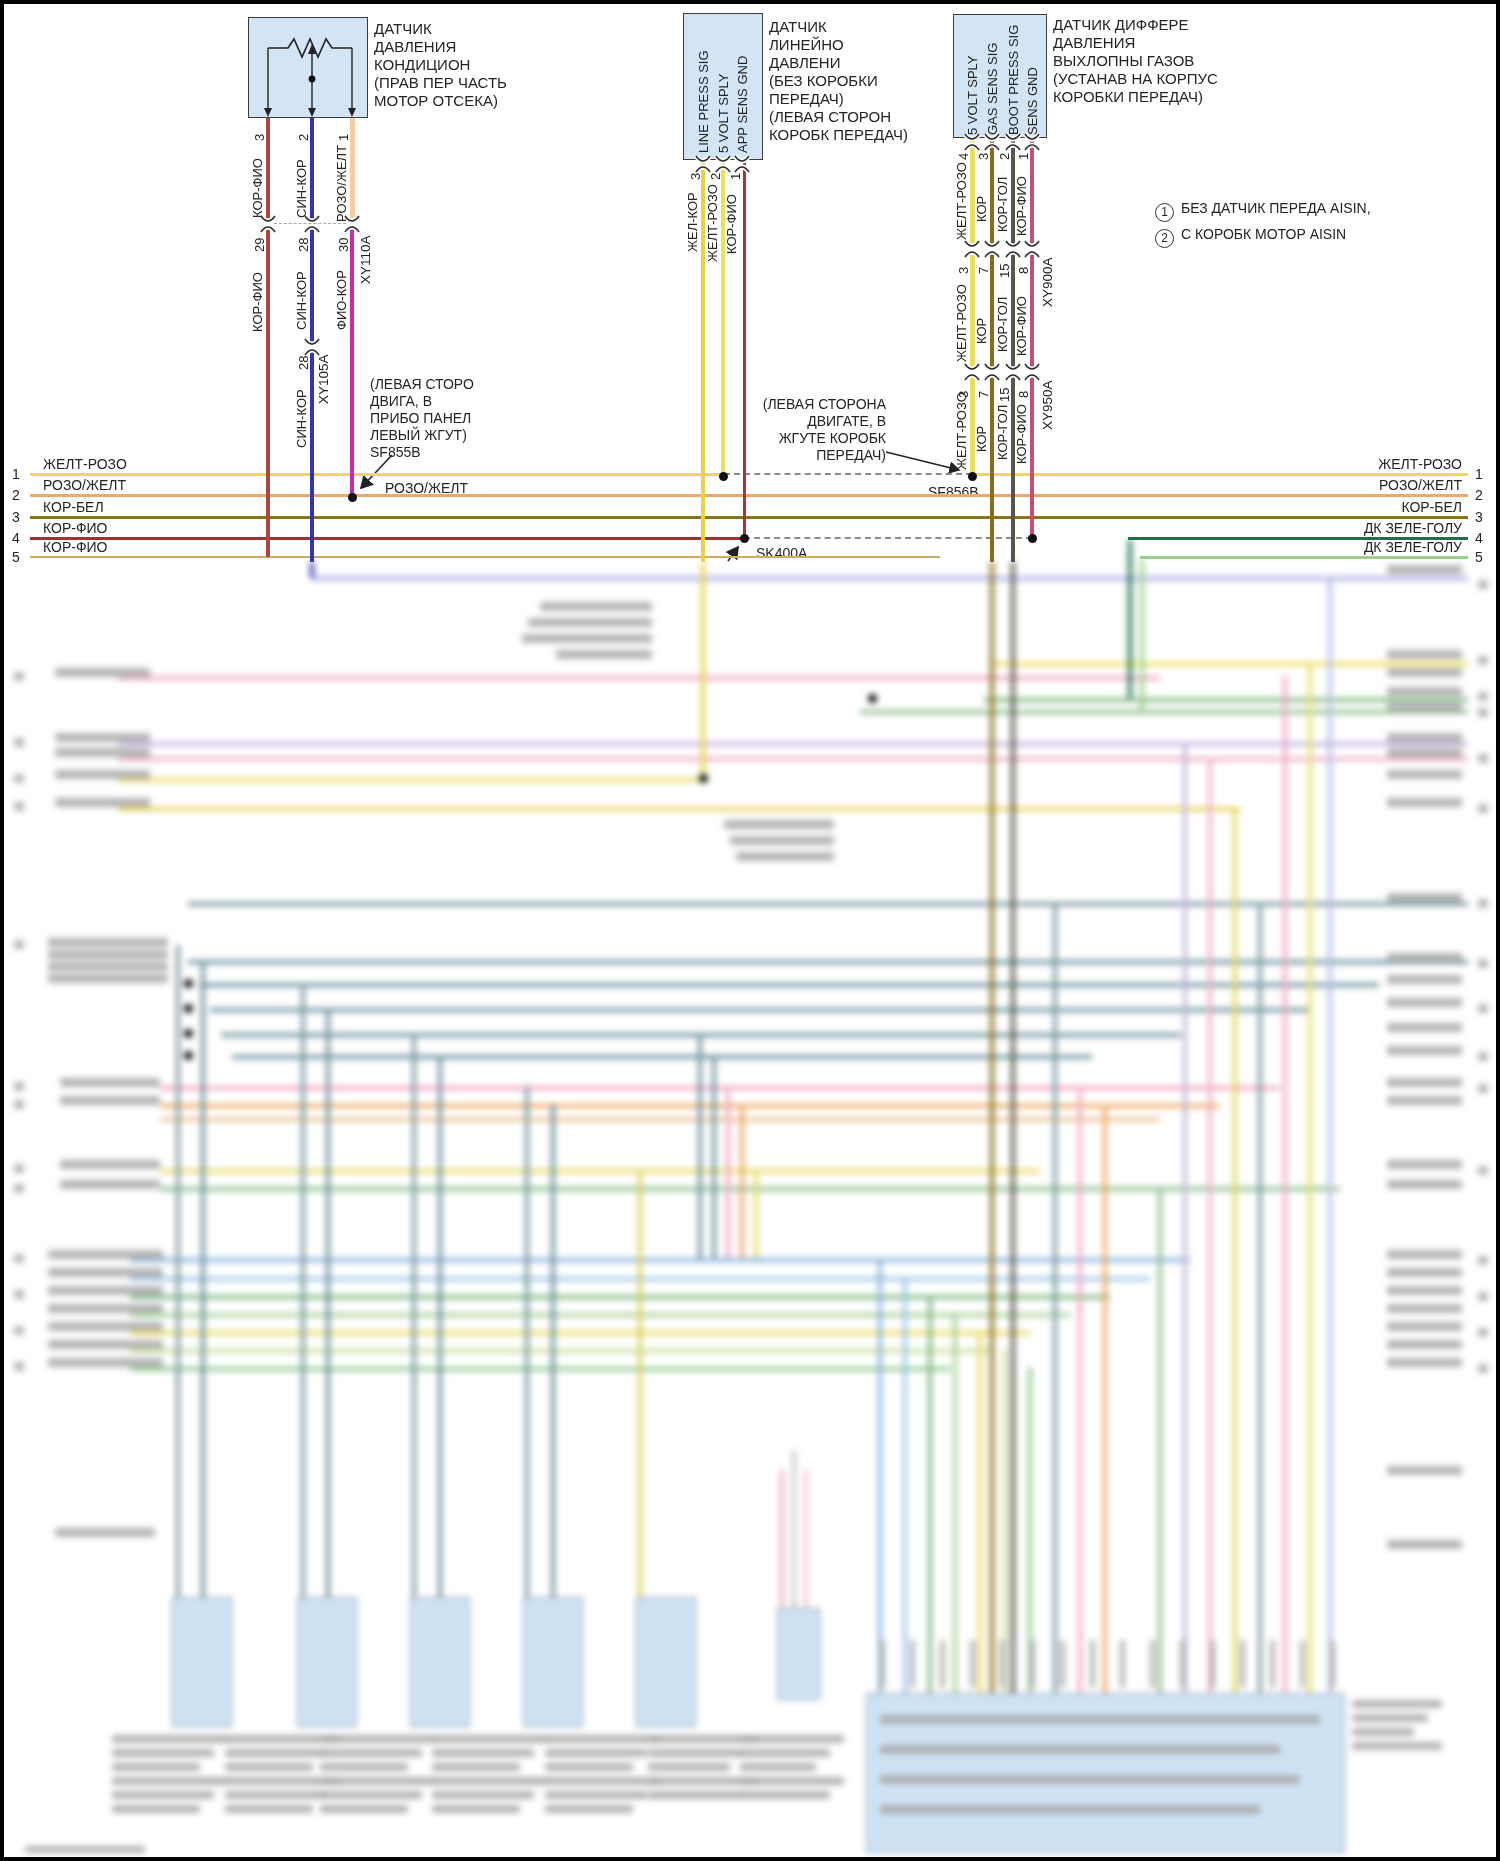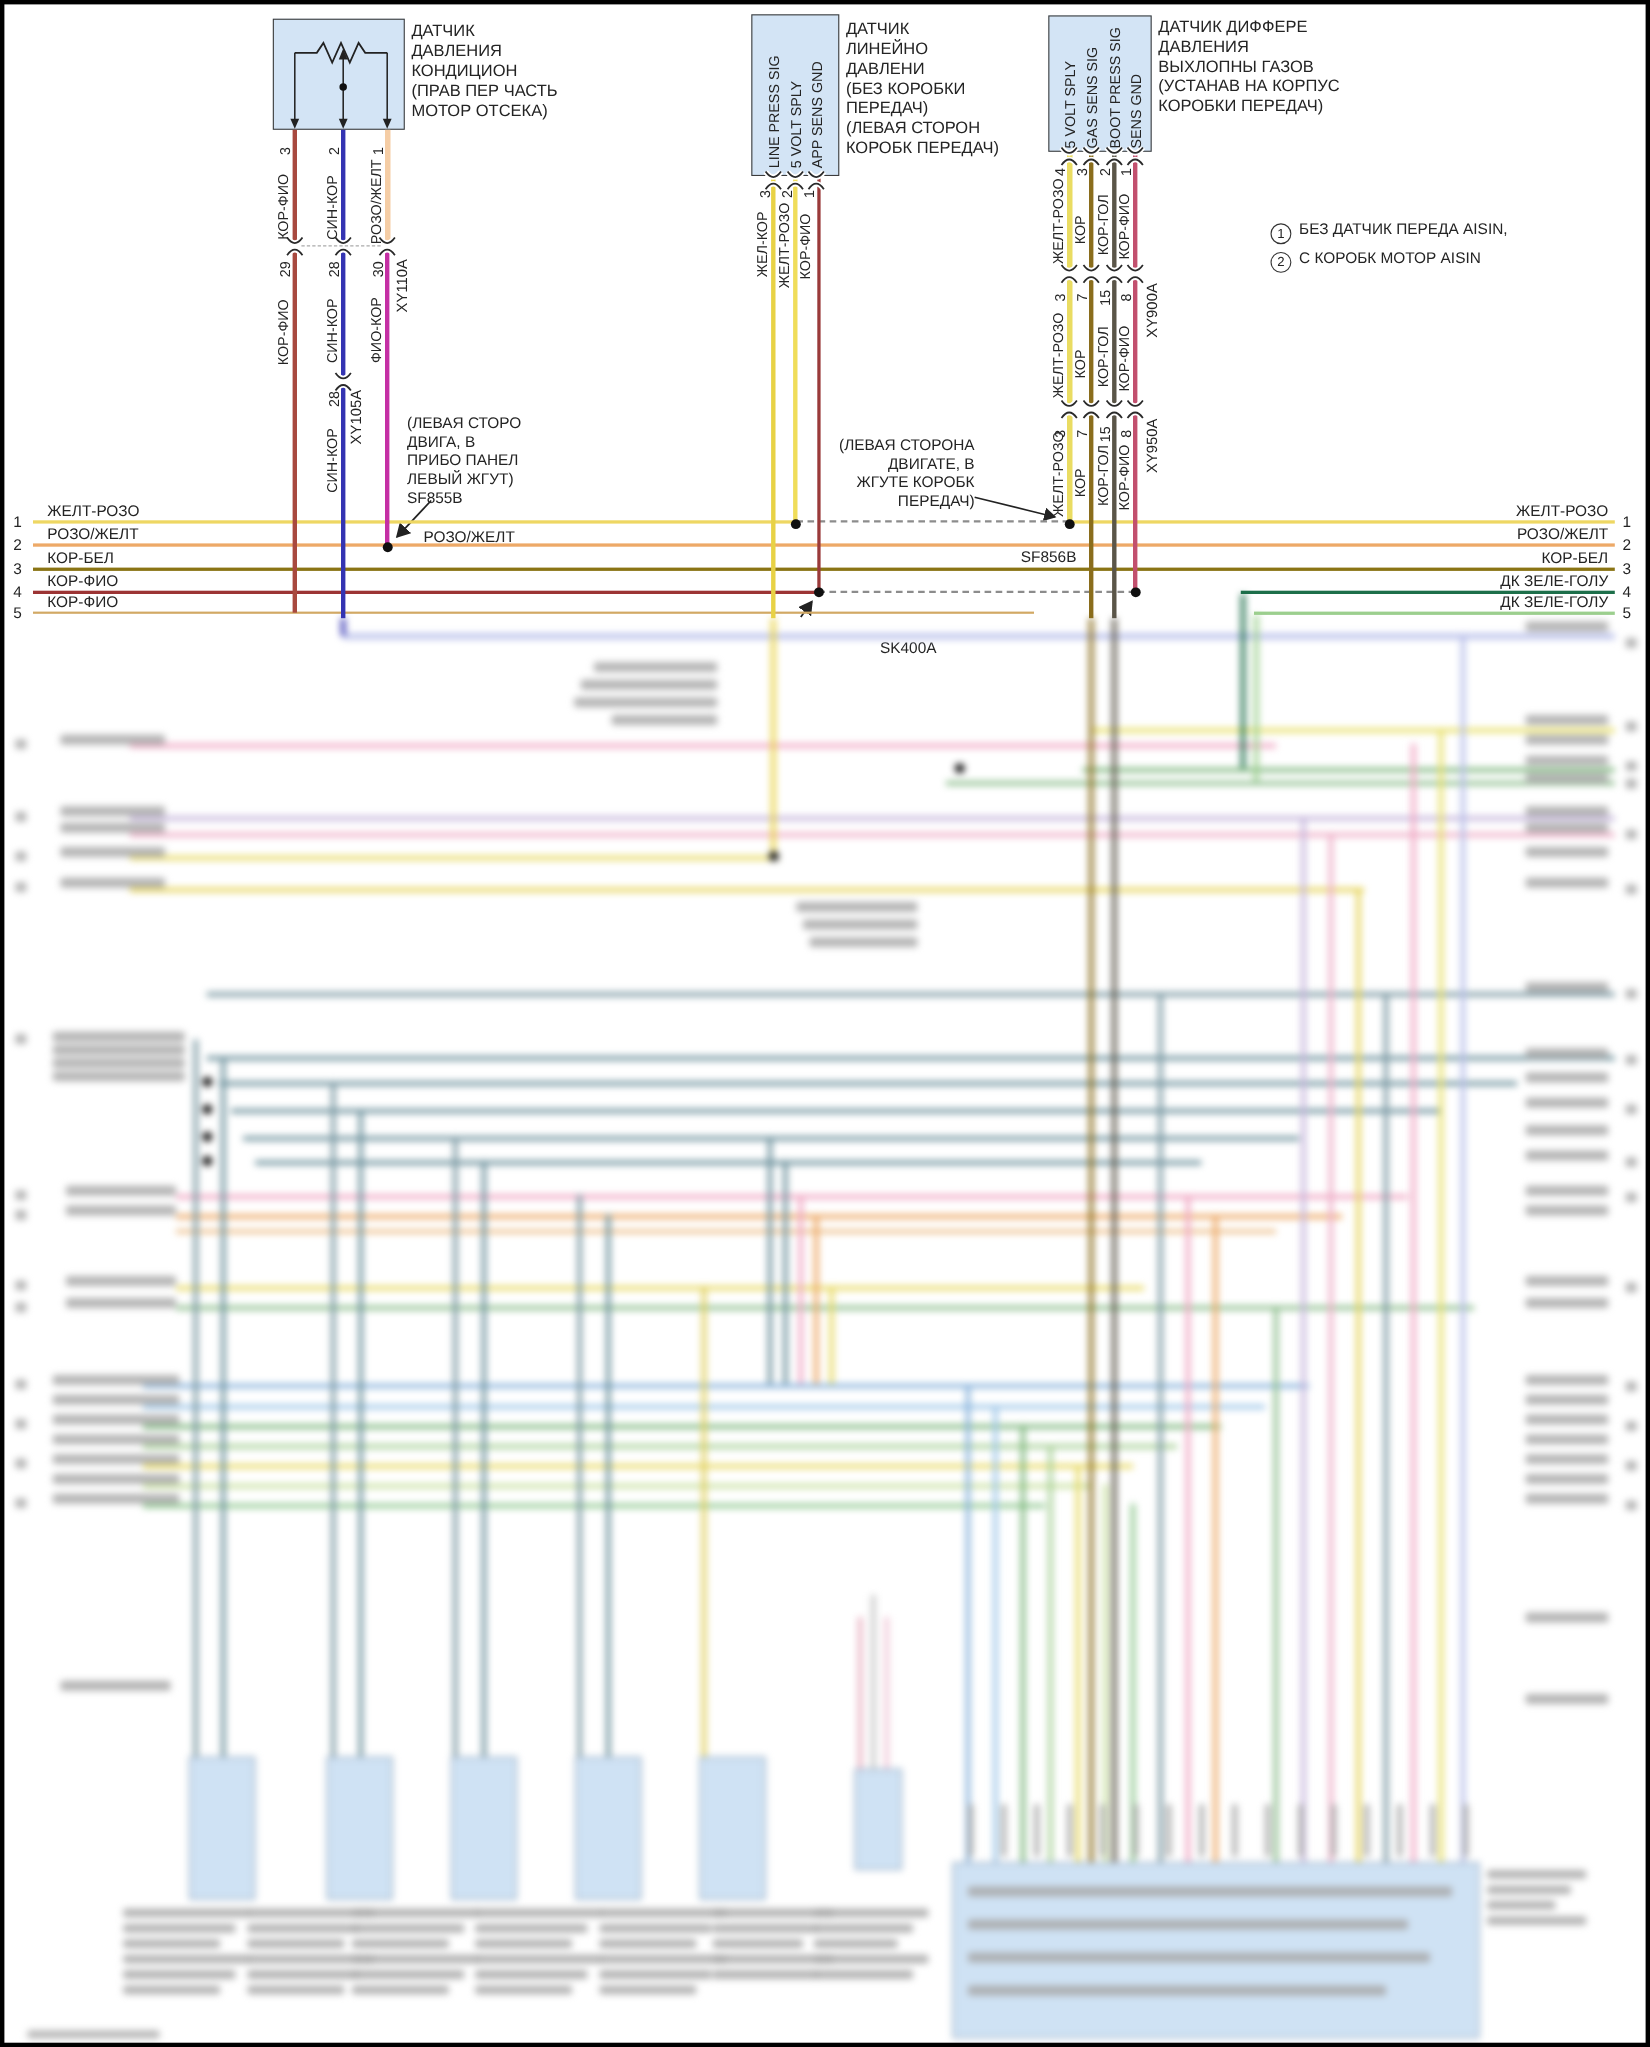--- a/index.html
+++ b/index.html
@@ -70,22 +70,22 @@
 
     <div class="abs lbl small" style="left:370px;top:376px;">(ЛЕВАЯ СТОРО
 ДВИГА, В
 ПРИБО ПАНЕЛ
 ЛЕВЫЙ ЖГУТ)
 SF855B</div>
     <div class="abs lbl small" style="left:736px;top:396px;width:150px;text-align:right;">(ЛЕВАЯ СТОРОНА
 ДВИГАТЕ, В
 ЖГУТЕ КОРОБК
 ПЕРЕДАЧ)</div>
-    <div class="abs note-line" style="left:928px;top:498px;">SF856B</div>
-    <div class="abs note-line" style="left:800px;top:545px;margin-top:36px;">SK400A</div>
+    <div class="abs note-line" style="left:928px;top:484px;">SF856B</div>
+    <div class="abs note-line" style="left:756px;top:545px;">SK400A</div>
     <div class="abs note-line" style="left:385px;top:480px;">РОЗО/ЖЕЛТ</div>
 
     <div class="abs note-line" style="left:1155px;top:200px;">
       <span class="circ">1</span><span>БЕЗ ДАТЧИК ПЕРЕДА AISIN,</span>
     </div>
     <div class="abs note-line" style="left:1155px;top:226px;">
       <span class="circ">2</span><span>С КОРОБК МОТОР AISIN</span>
     </div>
 
     <svg class="abs" style="left:0;top:0;pointer-events:none;" width="1500" height="562">

